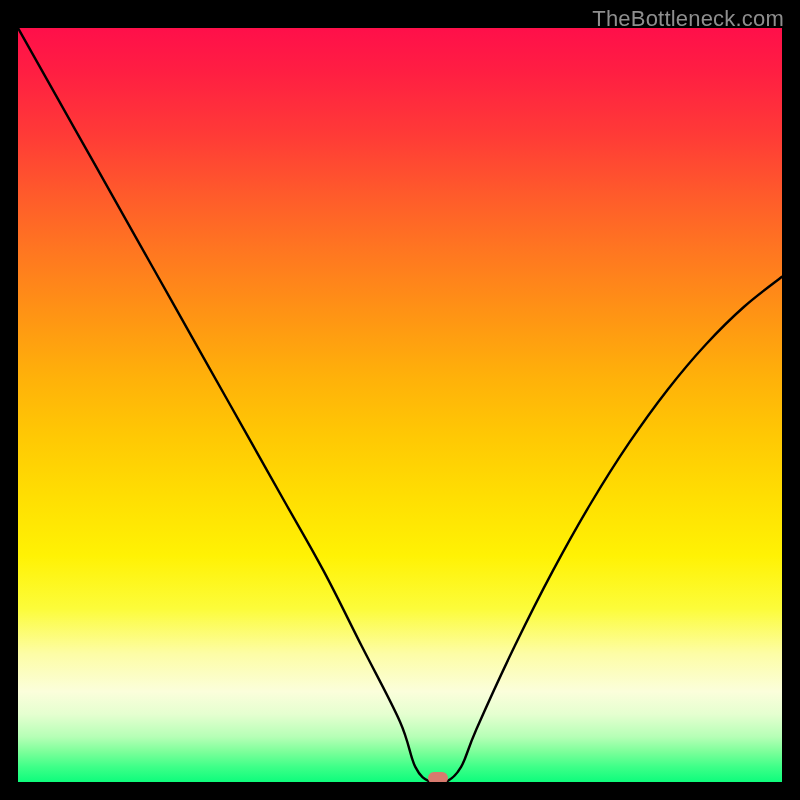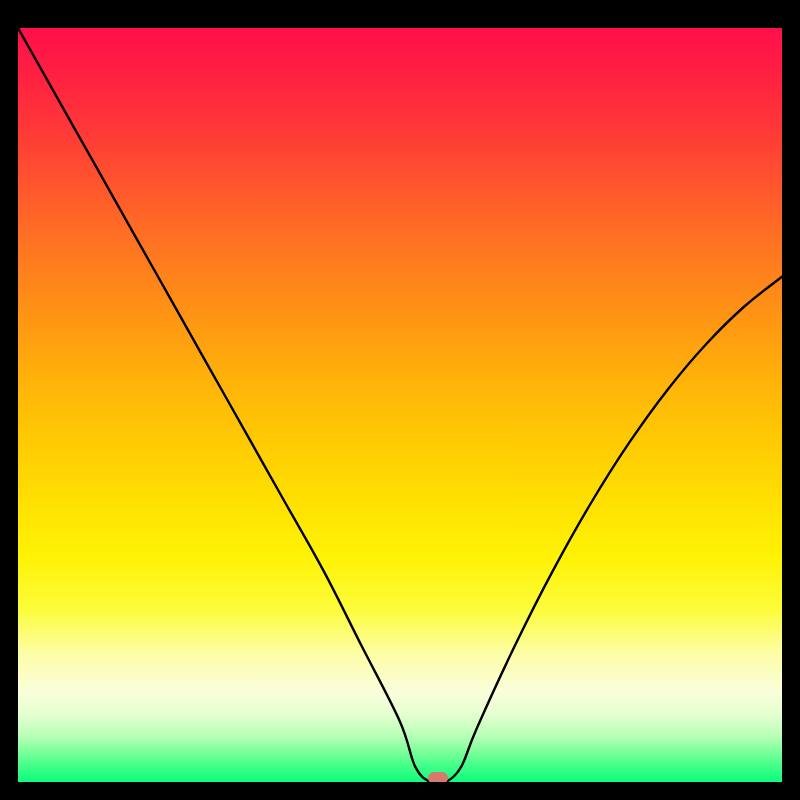--- a/index.html
+++ b/index.html
@@ -78,13 +78,14 @@
 <body>
 
 <div class="frame">
   <div class="plot-area">
     <div class="gradient"></div>
     <svg class="curve" viewBox="0 0 764 754" preserveAspectRatio="none">
       <path id="curve-path" fill="none" stroke="#000" stroke-width="2.4" stroke-linecap="round" stroke-linejoin="round" d="M 0.0 0.0 C 6.9 12.2, 24.4 43.4, 38.2 67.9 C 52.0 92.3, 62.6 111.3, 76.4 135.7 C 90.2 160.1, 100.8 179.2, 114.6 203.6 C 128.4 228.0, 139.0 247.0, 152.8 271.4 C 166.6 295.9, 177.2 314.9, 191.0 339.3 C 204.8 363.7, 215.4 382.7, 229.2 407.2 C 243.0 431.6, 253.6 450.6, 267.4 475.0 C 281.2 499.4, 291.8 517.1, 305.6 542.9 C 319.4 568.7, 330.0 591.1, 343.8 618.3 C 357.6 645.4, 372.4 672.0, 382.0 693.7 C 391.6 715.4, 391.8 728.1, 397.3 738.9 C 402.8 749.8, 407.1 751.3, 412.6 754.0 C 418.1 756.7, 422.3 756.7, 427.8 754.0 C 433.3 751.3, 437.6 748.4, 443.1 738.9 C 448.6 729.4, 448.8 722.9, 458.4 701.2 C 468.0 679.5, 482.8 646.8, 496.6 618.3 C 510.4 589.8, 521.0 568.7, 534.8 542.9 C 548.6 517.1, 559.2 498.1, 573.0 475.0 C 586.8 451.9, 597.4 435.1, 611.2 414.7 C 625.0 394.3, 635.6 379.6, 649.4 361.9 C 663.2 344.3, 673.8 331.6, 687.6 316.7 C 701.4 301.8, 712.0 291.2, 725.8 279.0 C 739.6 266.8, 757.1 254.2, 764.0 248.8"></path>
     </svg>
     <div id="marker" class="marker" style="left: 420.2px; top: 750px; background: rgb(215, 122, 110);"></div>
   </div>
+  <div class="watermark">TheBottleneck.com</div>
 </div>
 
 </body></html>

